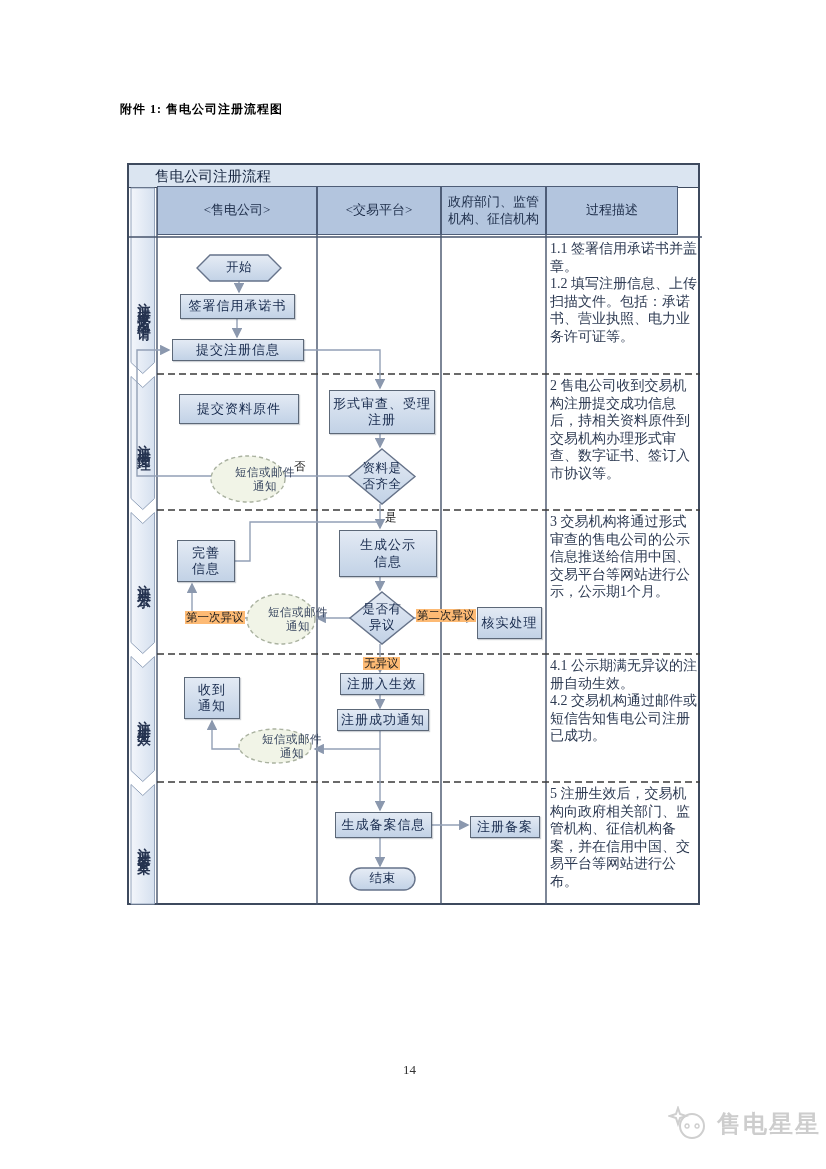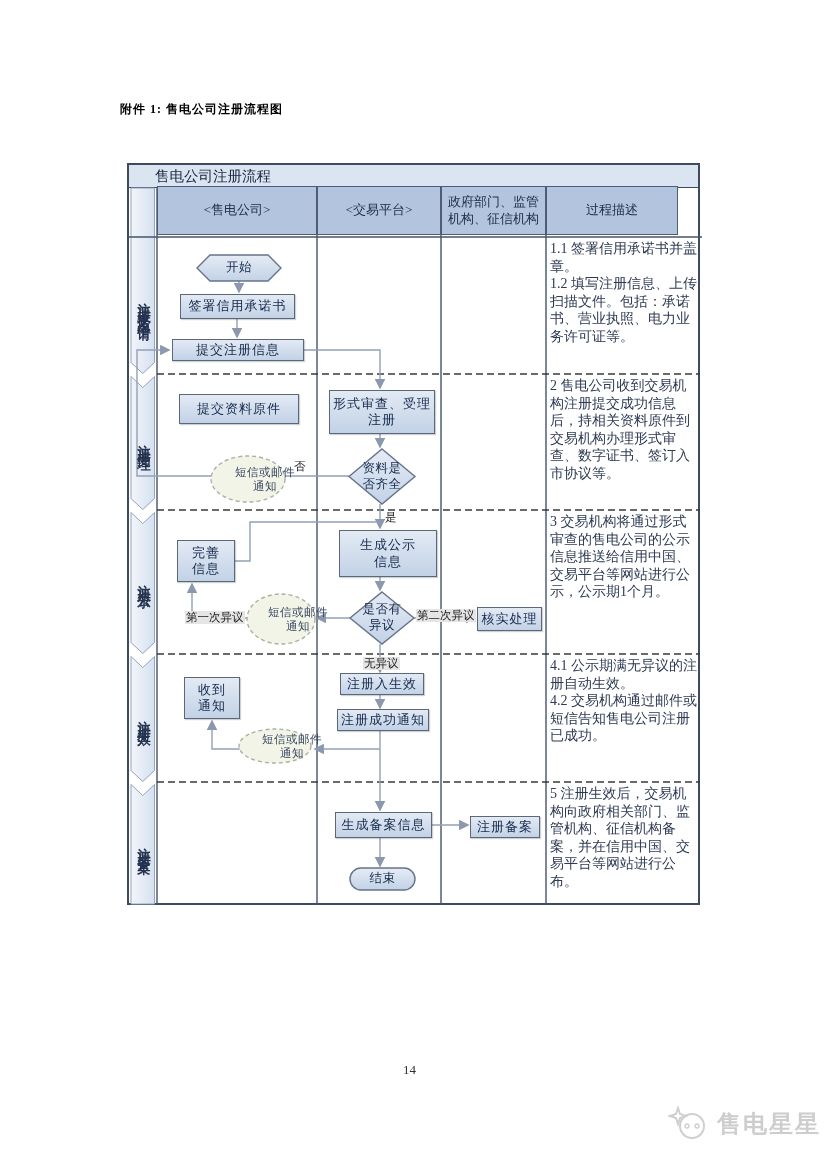--- a/index.html
+++ b/index.html
@@ -20,21 +20,21 @@
   
   .fbox{background:linear-gradient(180deg,#e3eaf4 0%,#c2d2e6 100%);border:1.4px solid #5c6878;
       box-sizing:border-box;display:flex;align-items:center;justify-content:center;text-align:center;
       font-size:13px;letter-spacing:1px;color:#15284b;line-height:1.25;white-space:pre-line;z-index:3;
       box-shadow:1px 1px 1px rgba(60,70,90,.25);}
   
   .shape-label{display:flex;align-items:center;justify-content:center;text-align:center;
       font-size:12.5px;letter-spacing:.5px;color:#15284b;line-height:1.25;white-space:pre-line;z-index:3;}
   .cloud-label{font-size:11.5px;color:#37455f;margin-left:17px;}
   .edge-label{font-size:11.5px;color:#1c1c1c;z-index:3;text-align:center;line-height:1.1;}
-  .edge-label.on-line{background:#e5e5e5;padding:0 1px;text-align:center;}
+  .edge-label.on-line{background:#fdba74;padding:0 1px;text-align:center;}
   
   .lane-label{left:4px;width:21px;writing-mode:vertical-rl;text-orientation:upright;
       font-size:13.5px;font-weight:bold;color:#253350;letter-spacing:4px;z-index:3;
       display:flex;align-items:center;justify-content:center;}
   
   .desc{left:421px;width:149px;font-size:14px;line-height:17.5px;color:#2d3a52;
       white-space:pre-line;z-index:2;overflow:hidden;}
   #page-number{left:403px;top:1062px;font-size:13px;color:#333;}
   #watermark{left:668px;top:1106px;display:flex;align-items:center;gap:7px;z-index:2;}
   #watermark-text{font-size:24px;font-weight:bold;color:#cdcdcd;letter-spacing:2px;
@@ -136,21 +136,21 @@
 
   <div class="fbox" style="left:51px;top:129px;width:115px;height:25px;">签署信用承诺书</div>
   <div class="fbox" style="left:43px;top:174px;width:132px;height:22px;">提交注册信息</div>
   <div class="fbox" style="left:50px;top:229px;width:120px;height:30px;">提交资料原件</div>
   <div class="fbox" style="left:200px;top:225px;width:106px;height:44px;">形式审查、受理
 注册</div>
   <div class="fbox" style="left:210px;top:365px;width:98px;height:47px;">生成公示
 信息</div>
   <div class="fbox" style="left:48px;top:375px;width:58px;height:42px;">完善
 信息</div>
-  <div class="fbox" style="left:348px;top:442px;width:65px;height:24px;font-family:Liberation Serif, serif;">核实处理</div>
+  <div class="fbox" style="left:348px;top:442px;width:65px;height:32px;font-family:Liberation Serif, serif;">核实处理</div>
   <div class="fbox" style="left:211px;top:508px;width:84px;height:22px;">注册入生效</div>
   <div class="fbox" style="left:208px;top:544px;width:92px;height:22px;">注册成功通知</div>
   <div class="fbox" style="left:55px;top:512px;width:56px;height:42px;">收到
 通知</div>
   <div class="fbox" style="left:206px;top:647px;width:97px;height:26px;">生成备案信息</div>
   <div class="fbox" style="left:341px;top:651px;width:70px;height:22px;">注册备案</div>
 
   <div class="shape-label" style="left:68px;top:90px;width:84px;height:26px;">开始</div>
   <div class="shape-label" style="left:222px;top:287px;width:62px;height:49px;">资料是
 否齐全</div>

